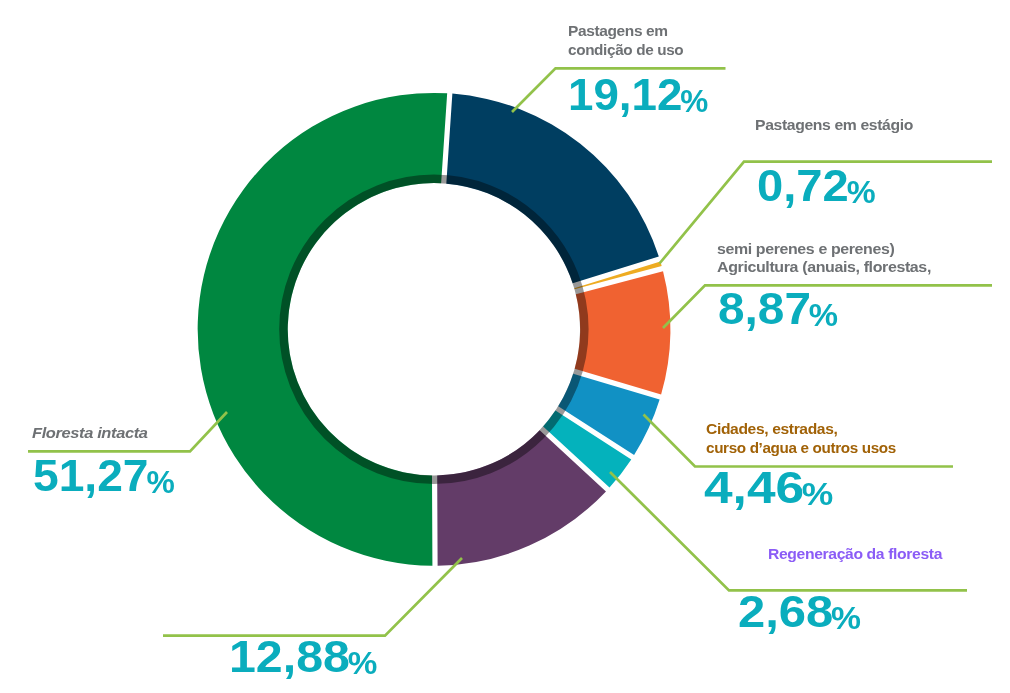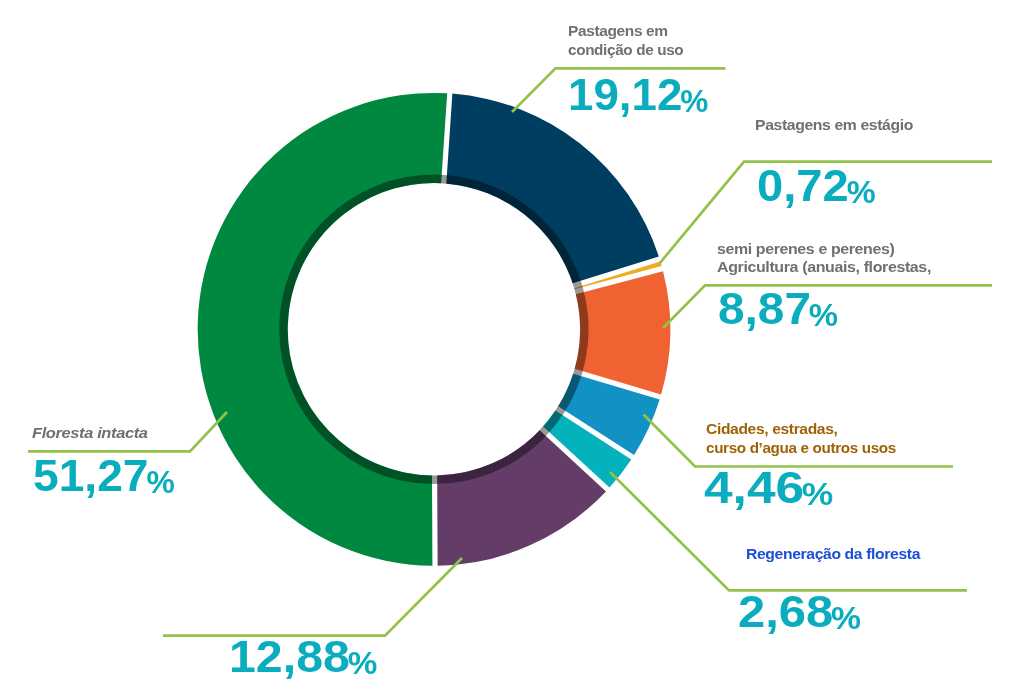--- a/index.html
+++ b/index.html
@@ -44,19 +44,19 @@
 
   <div class="lbl" id="lbl-1" style="left: 755px; top: 116.1px; color: rgb(110, 113, 116);"><div class="row"><span class="fit" style="transform-origin: left top; transform: scaleX(1.0494);">Pastagens em estágio</span></div></div>
   <div class="pct" id="pct-1" style="left: 756.7px; top: 163.1px; color: rgb(10, 173, 189); display: inline-block; transform-origin: left top; transform: scaleX(1.048);"><span>0,72</span><span class="u">%</span></div>
 
   <div class="lbl" id="lbl-2" style="left: 717px; top: 239.6px; color: rgb(110, 113, 116);"><div class="row"><span class="fit" style="transform-origin: left top; transform: scaleX(1.0615);">semi perenes e perenes)</span></div><div class="row"><span class="fit" style="transform-origin: left top; transform: scaleX(1.0651);">Agricultura (anuais, florestas,</span></div></div>
   <div class="pct" id="pct-2" style="left: 717.6px; top: 286.2px; color: rgb(10, 173, 189); display: inline-block; transform-origin: left top; transform: scaleX(1.0612);"><span>8,87</span><span class="u">%</span></div>
 
   <div class="lbl" id="lbl-3" style="left: 705.6px; top: 420.2px; color: #a16207;"><div class="row"><span class="fit" style="transform-origin: left top; transform: scaleX(1.0413);">Cidades, estradas,</span></div><div class="row"><span class="fit" style="transform-origin: left top; transform: scaleX(1.0167);">curso d’agua e outros usos</span></div></div>
   <div class="pct" id="pct-3" style="left: 704.2px; top: 465.4px; color: rgb(10, 173, 189); display: inline-block; transform-origin: left top; transform: scaleX(1.1425);"><span>4,46</span><span class="u">%</span></div>
 
-  <div class="lbl" id="lbl-4" style="left: 746px; top: 544.5px; color: #1d4ed8;"><div class="row"><span class="fit" style="transform-origin: left top; transform: scaleX(1.0472);">Regeneração da floresta</span></div></div>
+  <div class="lbl" id="lbl-4" style="left: 768px; top: 544.5px; color: #8b5cf6;"><div class="row"><span class="fit" style="transform-origin: left top; transform: scaleX(1.0472);">Regeneração da floresta</span></div></div>
   <div class="pct" id="pct-4" style="left: 738.2px; top: 589.2px; color: rgb(10, 173, 189); display: inline-block; transform-origin: left top; transform: scaleX(1.0877);"><span>2,68</span><span class="u">%</span></div>
 
   <div class="pct" id="pct-5" style="left: 229px; top: 634px; color: rgb(10, 173, 189); display: inline-block; transform-origin: left top; transform: scaleX(1.0731);"><span>12,88</span><span class="u">%</span></div>
 
   <div class="lbl" id="lbl-6" style="left: 32px; top: 424.3px; color: rgb(110, 113, 116); font-style: italic;"><div class="row"><span class="fit" style="transform-origin: left top; transform: scaleX(1.0976);">Floresta intacta</span></div></div>
   <div class="pct" id="pct-6" style="left: 32.5px; top: 453.2px; color: rgb(10, 173, 189); display: inline-block; transform-origin: left top; transform: scaleX(1.026);"><span>51,27</span><span class="u">%</span></div></div>
 
 </body></html>

